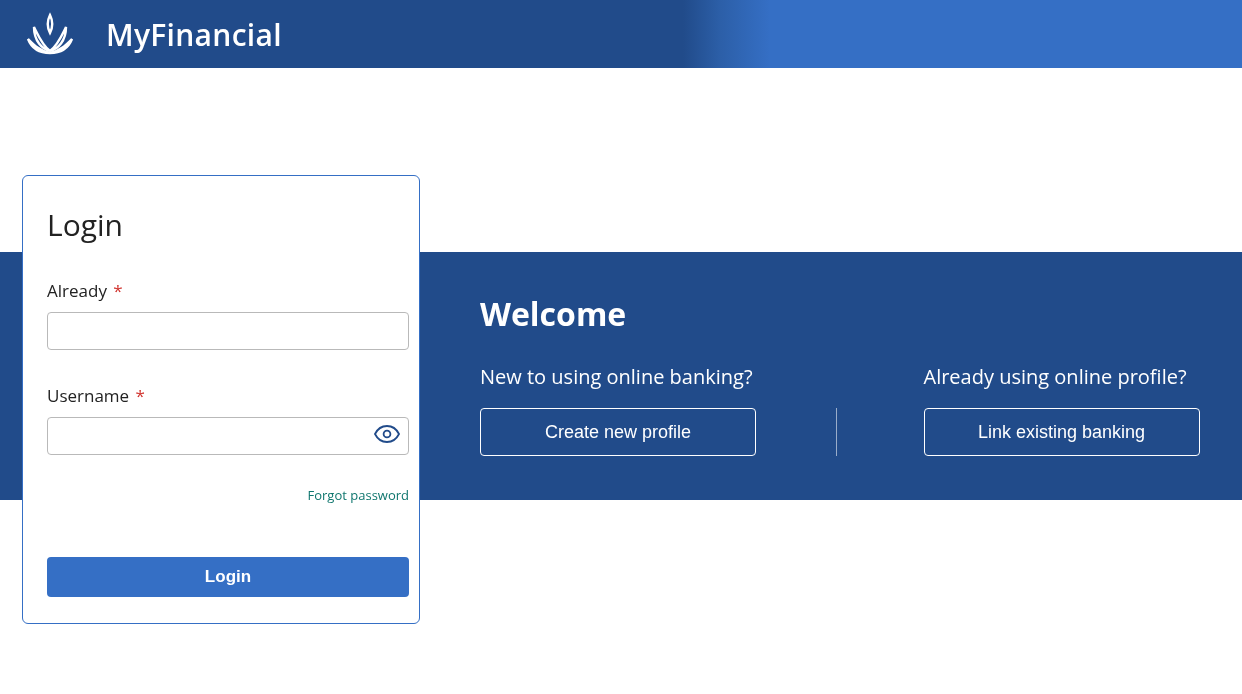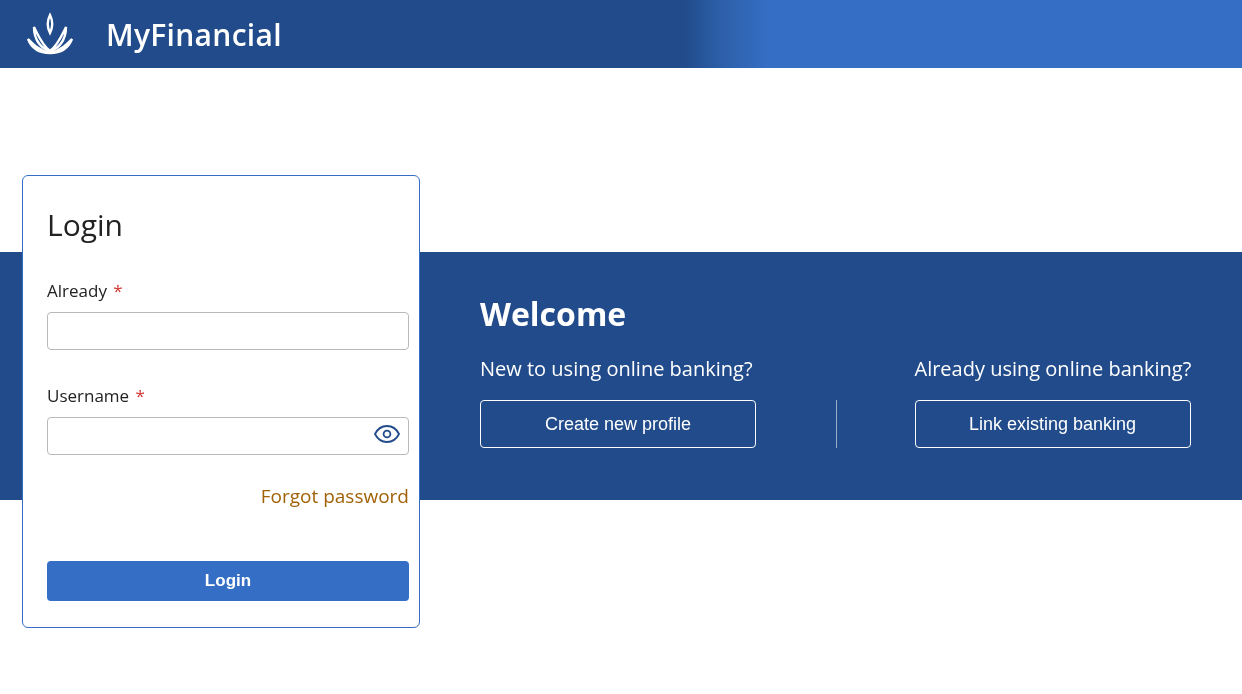--- a/index.html
+++ b/index.html
@@ -101,22 +101,22 @@
       justify-content: center;
       cursor: pointer;
       color: #214b8a;
     }
     .forgot-row {
       text-align: right;
       margin-top: -6px;
       margin-bottom: 52px;
     }
     .forgot-link {
-      color: #a16207;
-      font-size: 19px;
+      color: #0f766e;
+      font-size: 13px;
       text-decoration: none;
       cursor: pointer;
       text-align: center;
     }
     .login-btn {
       width: 100%;
       height: 40px;
       background: #356fc5;
       border: none;
       border-radius: 4px;
@@ -131,26 +131,26 @@
       position: absolute;
       top: 292px;
       left: 480px;
       right: 20px;
       color: #fff;
       z-index: 1;
     }
     .welcome h1 {
       font-size: 32px;
       font-weight: 700;
-      margin-bottom: 20px;
+      margin-bottom: 28px;
     }
     .welcome-cols {
       display: flex;
       align-items: flex-end;
-      gap: 8px;
+      gap: 17px;
     }
     .wcol {
       flex: 1;
       display: flex;
       flex-direction: column;
       gap: 18px;
     }
     .wcol-left { padding-right: 40px; }
     .wcol-right { padding-left: 70px; }
     .divider {
@@ -235,17 +235,17 @@
 
 <div class="welcome">
   <h1>Welcome</h1>
   <div class="welcome-cols">
     <div class="wcol wcol-left">
       <div class="wquestion">New to using online banking?</div>
       <button class="outline-btn">Create new profile</button>
     </div>
     <div class="divider"></div>
     <div class="wcol wcol-right">
-      <div class="wquestion">Already using online banking?</div>
+      <div class="wquestion">Already using online profile?</div>
       <button class="outline-btn">Link existing banking</button>
     </div>
   </div>
 </div>
 
 </body></html>

